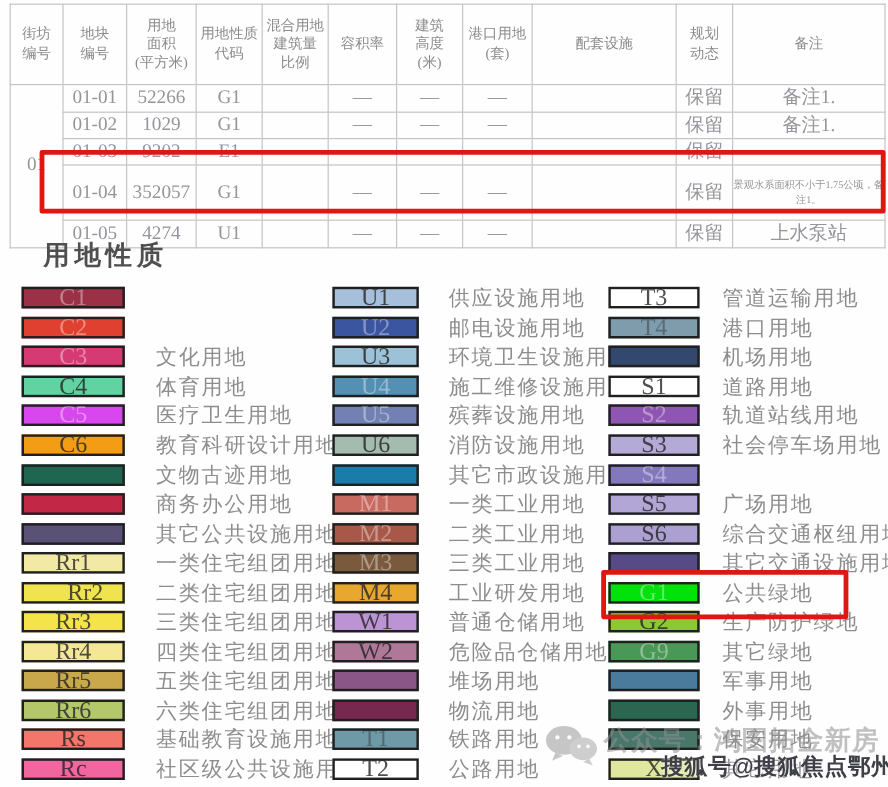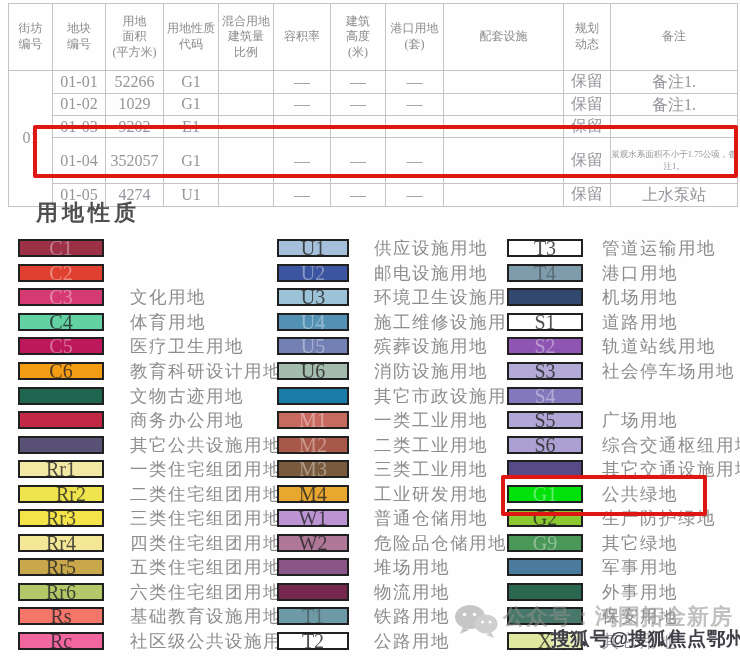--- a/index.html
+++ b/index.html
@@ -179,21 +179,21 @@
         </div>
         <div class="llabel">文化用地</div>
       </div>
       <div class="lrow">
         <div class="swatch" style="background: rgb(98, 210, 162);">
           <span style="color: rgba(35, 35, 35, 0.8);">C4</span>
         </div>
         <div class="llabel">体育用地</div>
       </div>
       <div class="lrow">
-        <div class="swatch" style="background: #be185d;">
+        <div class="swatch" style="background: #d946ef;">
           <span style="color: rgba(255, 255, 255, 0.38);">C5</span>
         </div>
         <div class="llabel">医疗卫生用地</div>
       </div>
       <div class="lrow">
         <div class="swatch" style="background: rgb(244, 156, 20);">
           <span style="color: rgba(35, 35, 35, 0.8);">C6</span>
         </div>
         <div class="llabel">教育科研设计用地</div>
       </div>

